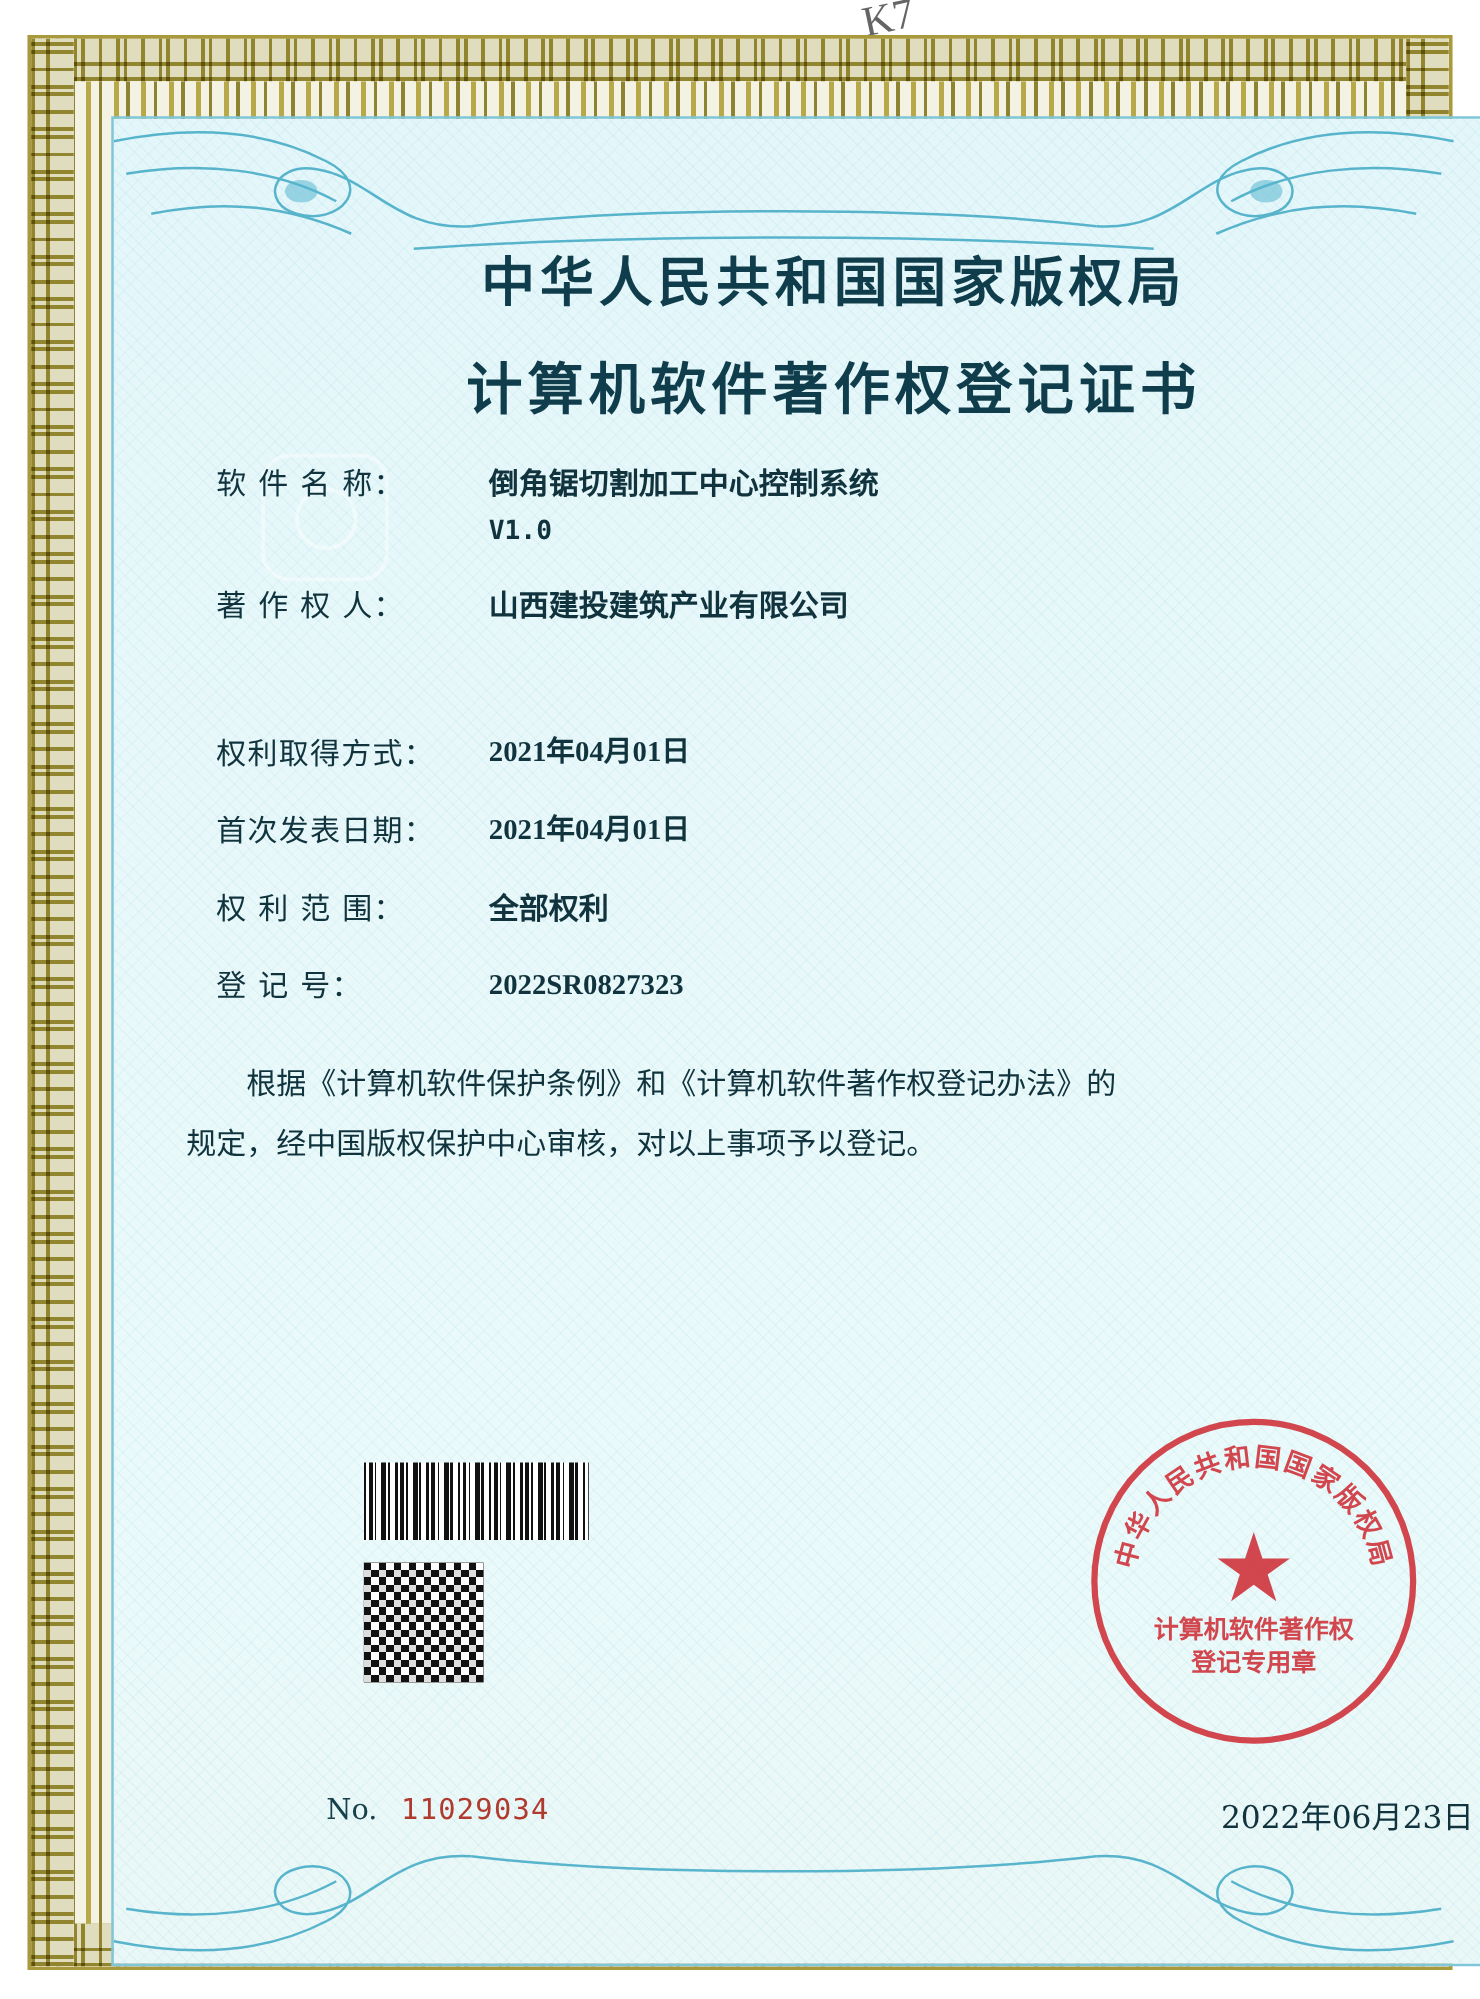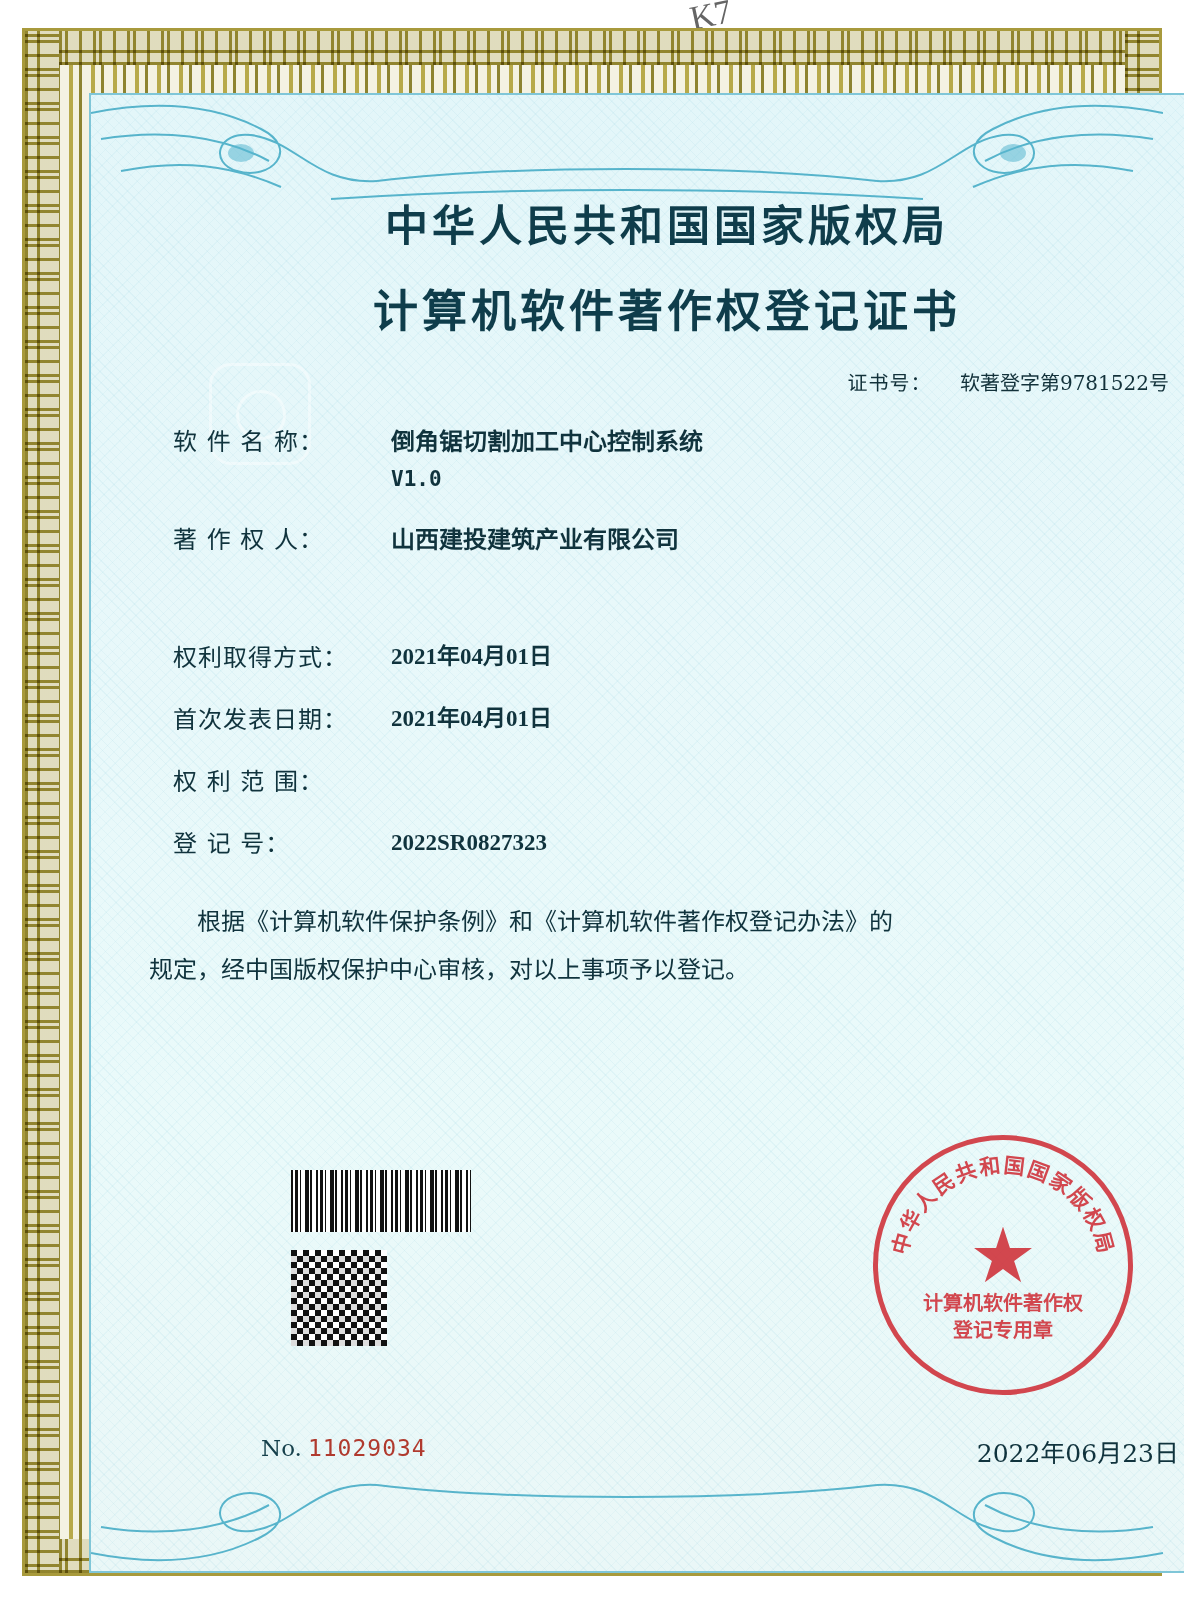--- a/index.html
+++ b/index.html
@@ -252,21 +252,21 @@
     left: 170px;
     top: 1340px;
     font-size: 23px;
     color: #16404b;
     font-family: "DejaVu Serif", "Liberation Serif", serif;
   }
   .serial .num {
     color: #b03a2e;
     font-family: "DejaVu Sans Mono", "Liberation Mono", monospace;
     letter-spacing: 1px;
-    margin-left: 6px;
+    margin-left: 19px;
   }
 
   .issue-date {
     position: absolute;
     right: 64px;
     top: 1338px;
     font-size: 25px;
     color: #10333d;
     font-family: "DejaVu Serif", "Liberation Serif", serif;
   }
@@ -379,24 +379,20 @@
         </g>
       </svg>
 
       <div class="watermark"></div>
 
       <div class="content">
 
         <div class="title-main">中华人民共和国国家版权局</div>
         <div class="title-sub">计算机软件著作权登记证书</div>
 
-        <div class="cert-no-row">
-          <span class="lbl">证书号：</span>
-          <span class="val">软著登字第9781522号</span>
-        </div>
 
         <div class="fields">
 
           <div class="field-row">
             <div class="field-label">软 件 名 称：</div>
             <div class="field-value">
               <span>倒角锯切割加工中心控制系统</span>
               <span class="line2">V1.0</span>
             </div>
           </div>
@@ -414,20 +410,21 @@
           </div>
 
           <div class="field-row">
             <div class="field-label">首次发表日期：</div>
             <div class="field-value mono">2021年04月01日</div>
           </div>
 
 
           <div class="field-row">
             <div class="field-label">权 利 范 围：</div>
+            <div class="field-value">全部权利</div>
           </div>
 
           <div class="field-row">
             <div class="field-label">登 记 号：</div>
             <div class="field-value mono">2022SR0827323</div>
           </div>
 
         </div>
 
         <div class="statement">

